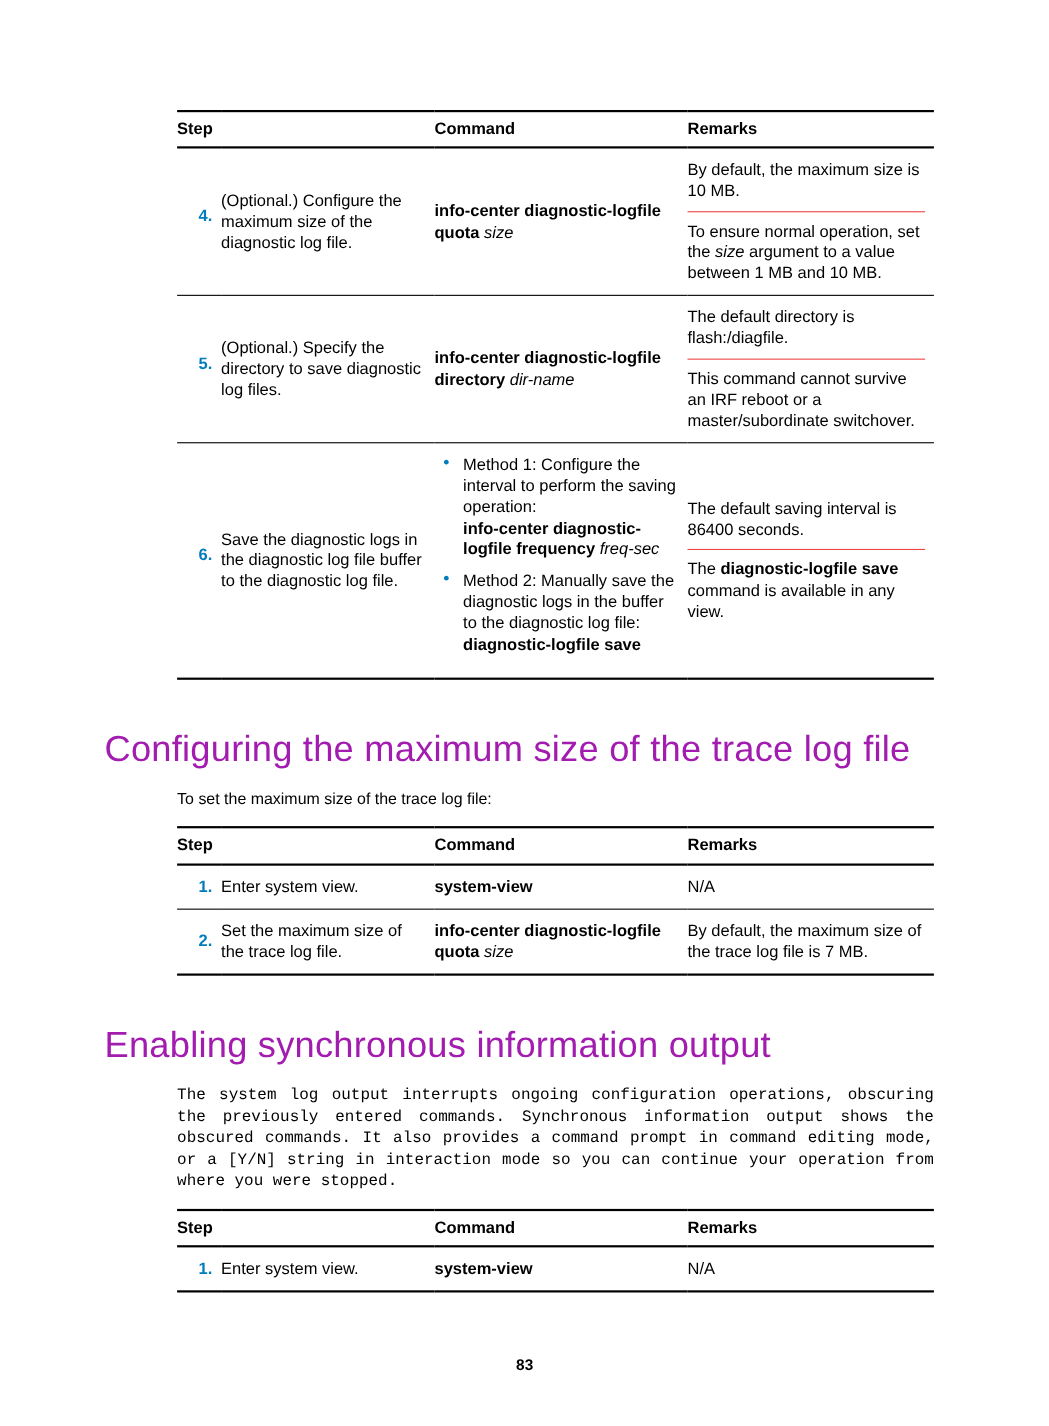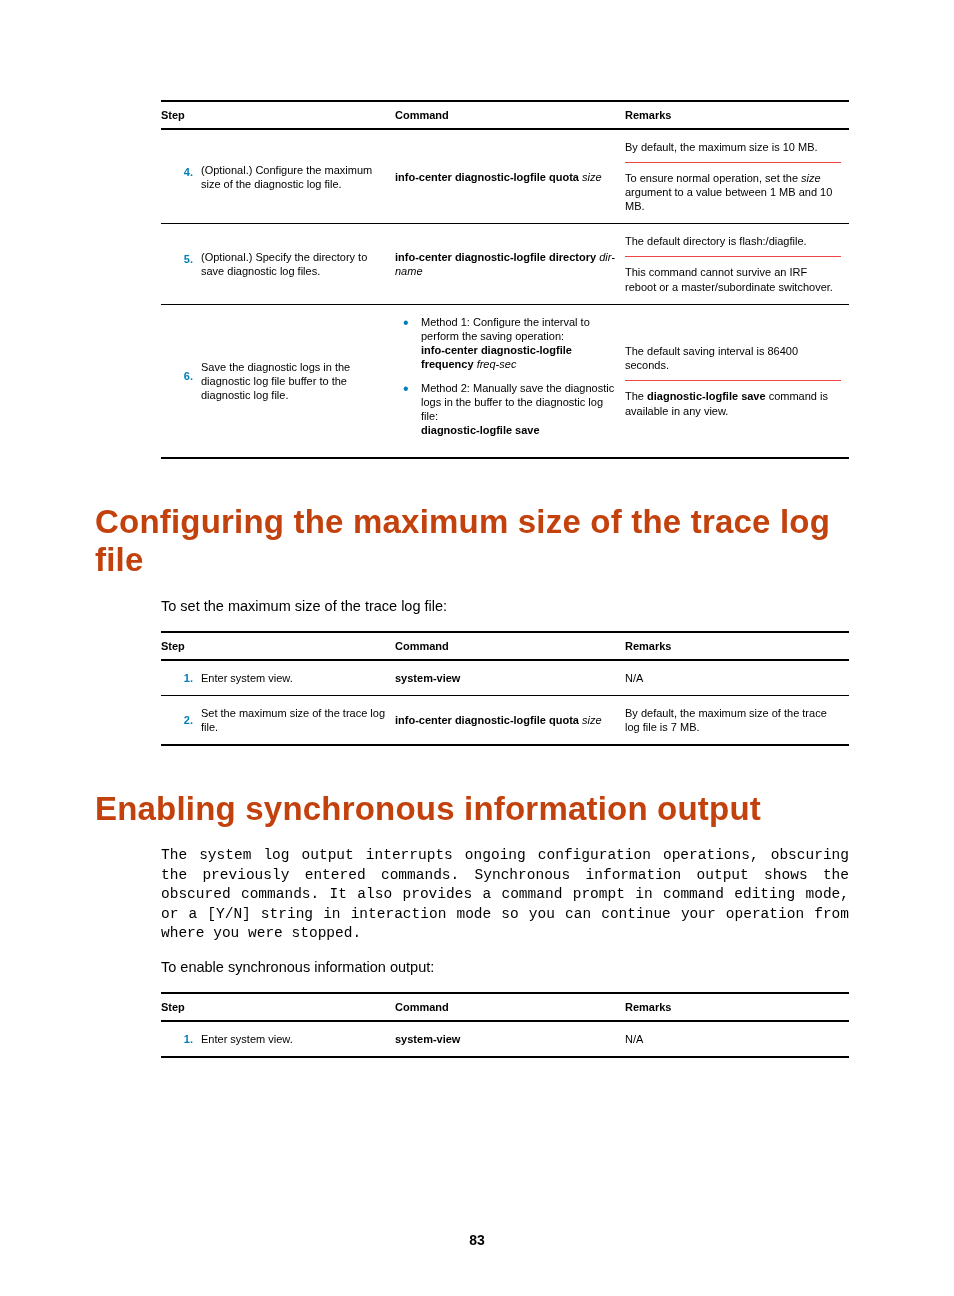--- a/index.html
+++ b/index.html
@@ -15,21 +15,21 @@
     padding: 100px 95px 0 95px;
   }
   .content { width: 100%; }
 
   
   table.steps {
     border-collapse: collapse;
     width: 688px;
     margin-left: 66px;
     margin-bottom: 38px;
-    font-size: 11px;
+    font-size: 15px;
     line-height: 1.28;
   }
   table.steps thead tr { border-top: 2px solid #000; border-bottom: 2px solid #000; }
   table.steps th {
     text-align: left;
     font-weight: 700;
     padding: 6px 6px 6px 0;
     vertical-align: bottom;
   }
   table.steps tbody tr { border-bottom: 1px solid #000; }
@@ -55,23 +55,23 @@
   
   ul.cmd-list { list-style: none; margin: 0; padding: 0; }
   ul.cmd-list li { position: relative; padding-left: 26px; margin-bottom: 10px; }
   ul.cmd-list li::before {
     content: "•"; color: #007dba; position: absolute; left: 8px; top: 0;
     font-size: 16px; line-height: 1;
   }
 
   
   h1.section {
-    font-weight: 700;
+    font-weight: 400;
     font-size: 33px;
-    color: #c2410c;
+    color: #a21caf;
     margin: 44px 0 18px 0;
     letter-spacing: 0.2px;
   }
   p.body {
     margin: 0 0 14px 66px;
     width: 688px;
     font-size: 14.5px;
     line-height: 1.35;
   }
   p.body.justify { text-align: justify; font-family: Liberation Mono, monospace; }
@@ -191,21 +191,20 @@
           <span class="bold">info-center diagnostic-logfile quota</span>
           <span class="ital">size</span>
         </td>
         <td>By default, the maximum size of the trace log file is 7 MB.</td>
       </tr>
     </tbody>
   </table>
 
   <h1 class="section">Enabling synchronous information output</h1>
   <p class="body justify">The system log output interrupts ongoing configuration operations, obscuring the previously entered commands. Synchronous information output shows the obscured commands. It also provides a command prompt in command editing mode, or a [Y/N] string in interaction mode so you can continue your operation from where you were stopped.</p>
-  <p class="body">To enable synchronous information output:</p>
 
   <table class="steps">
     <colgroup>
         <col class="c-step">
         <col class="c-desc">
         <col class="c-cmd">
         <col class="c-remark">
       </colgroup>
     <thead>
       <tr>

